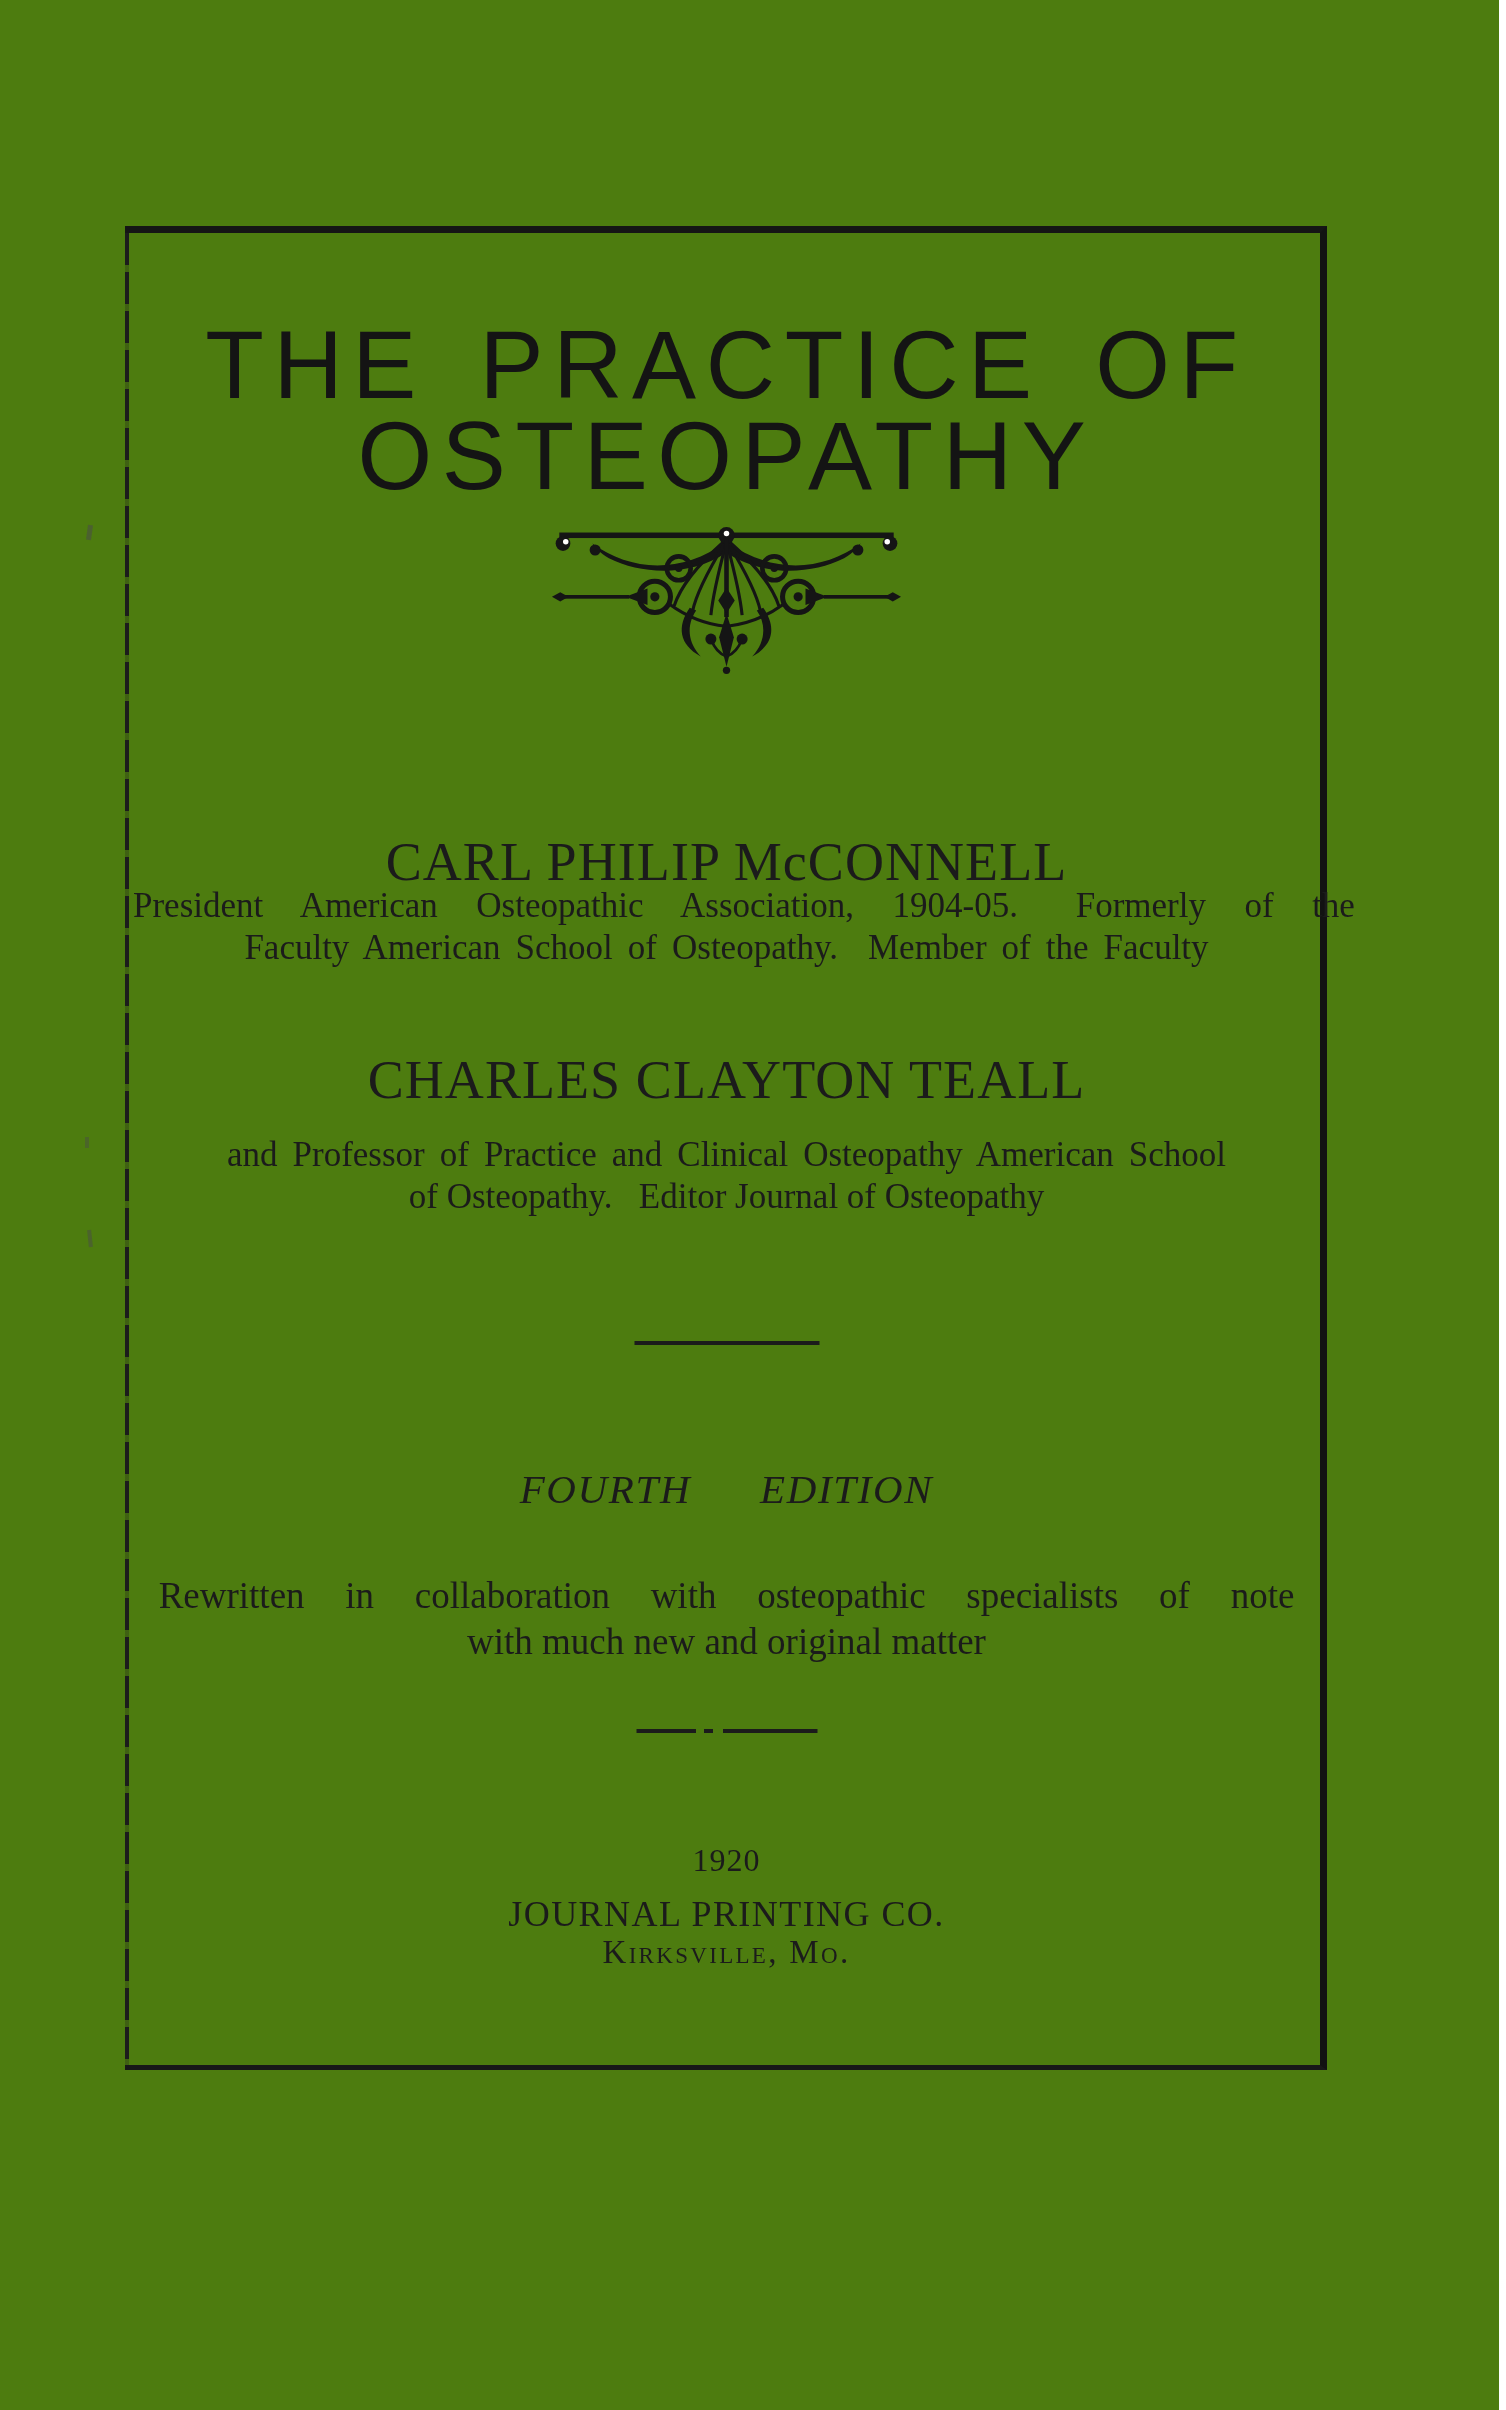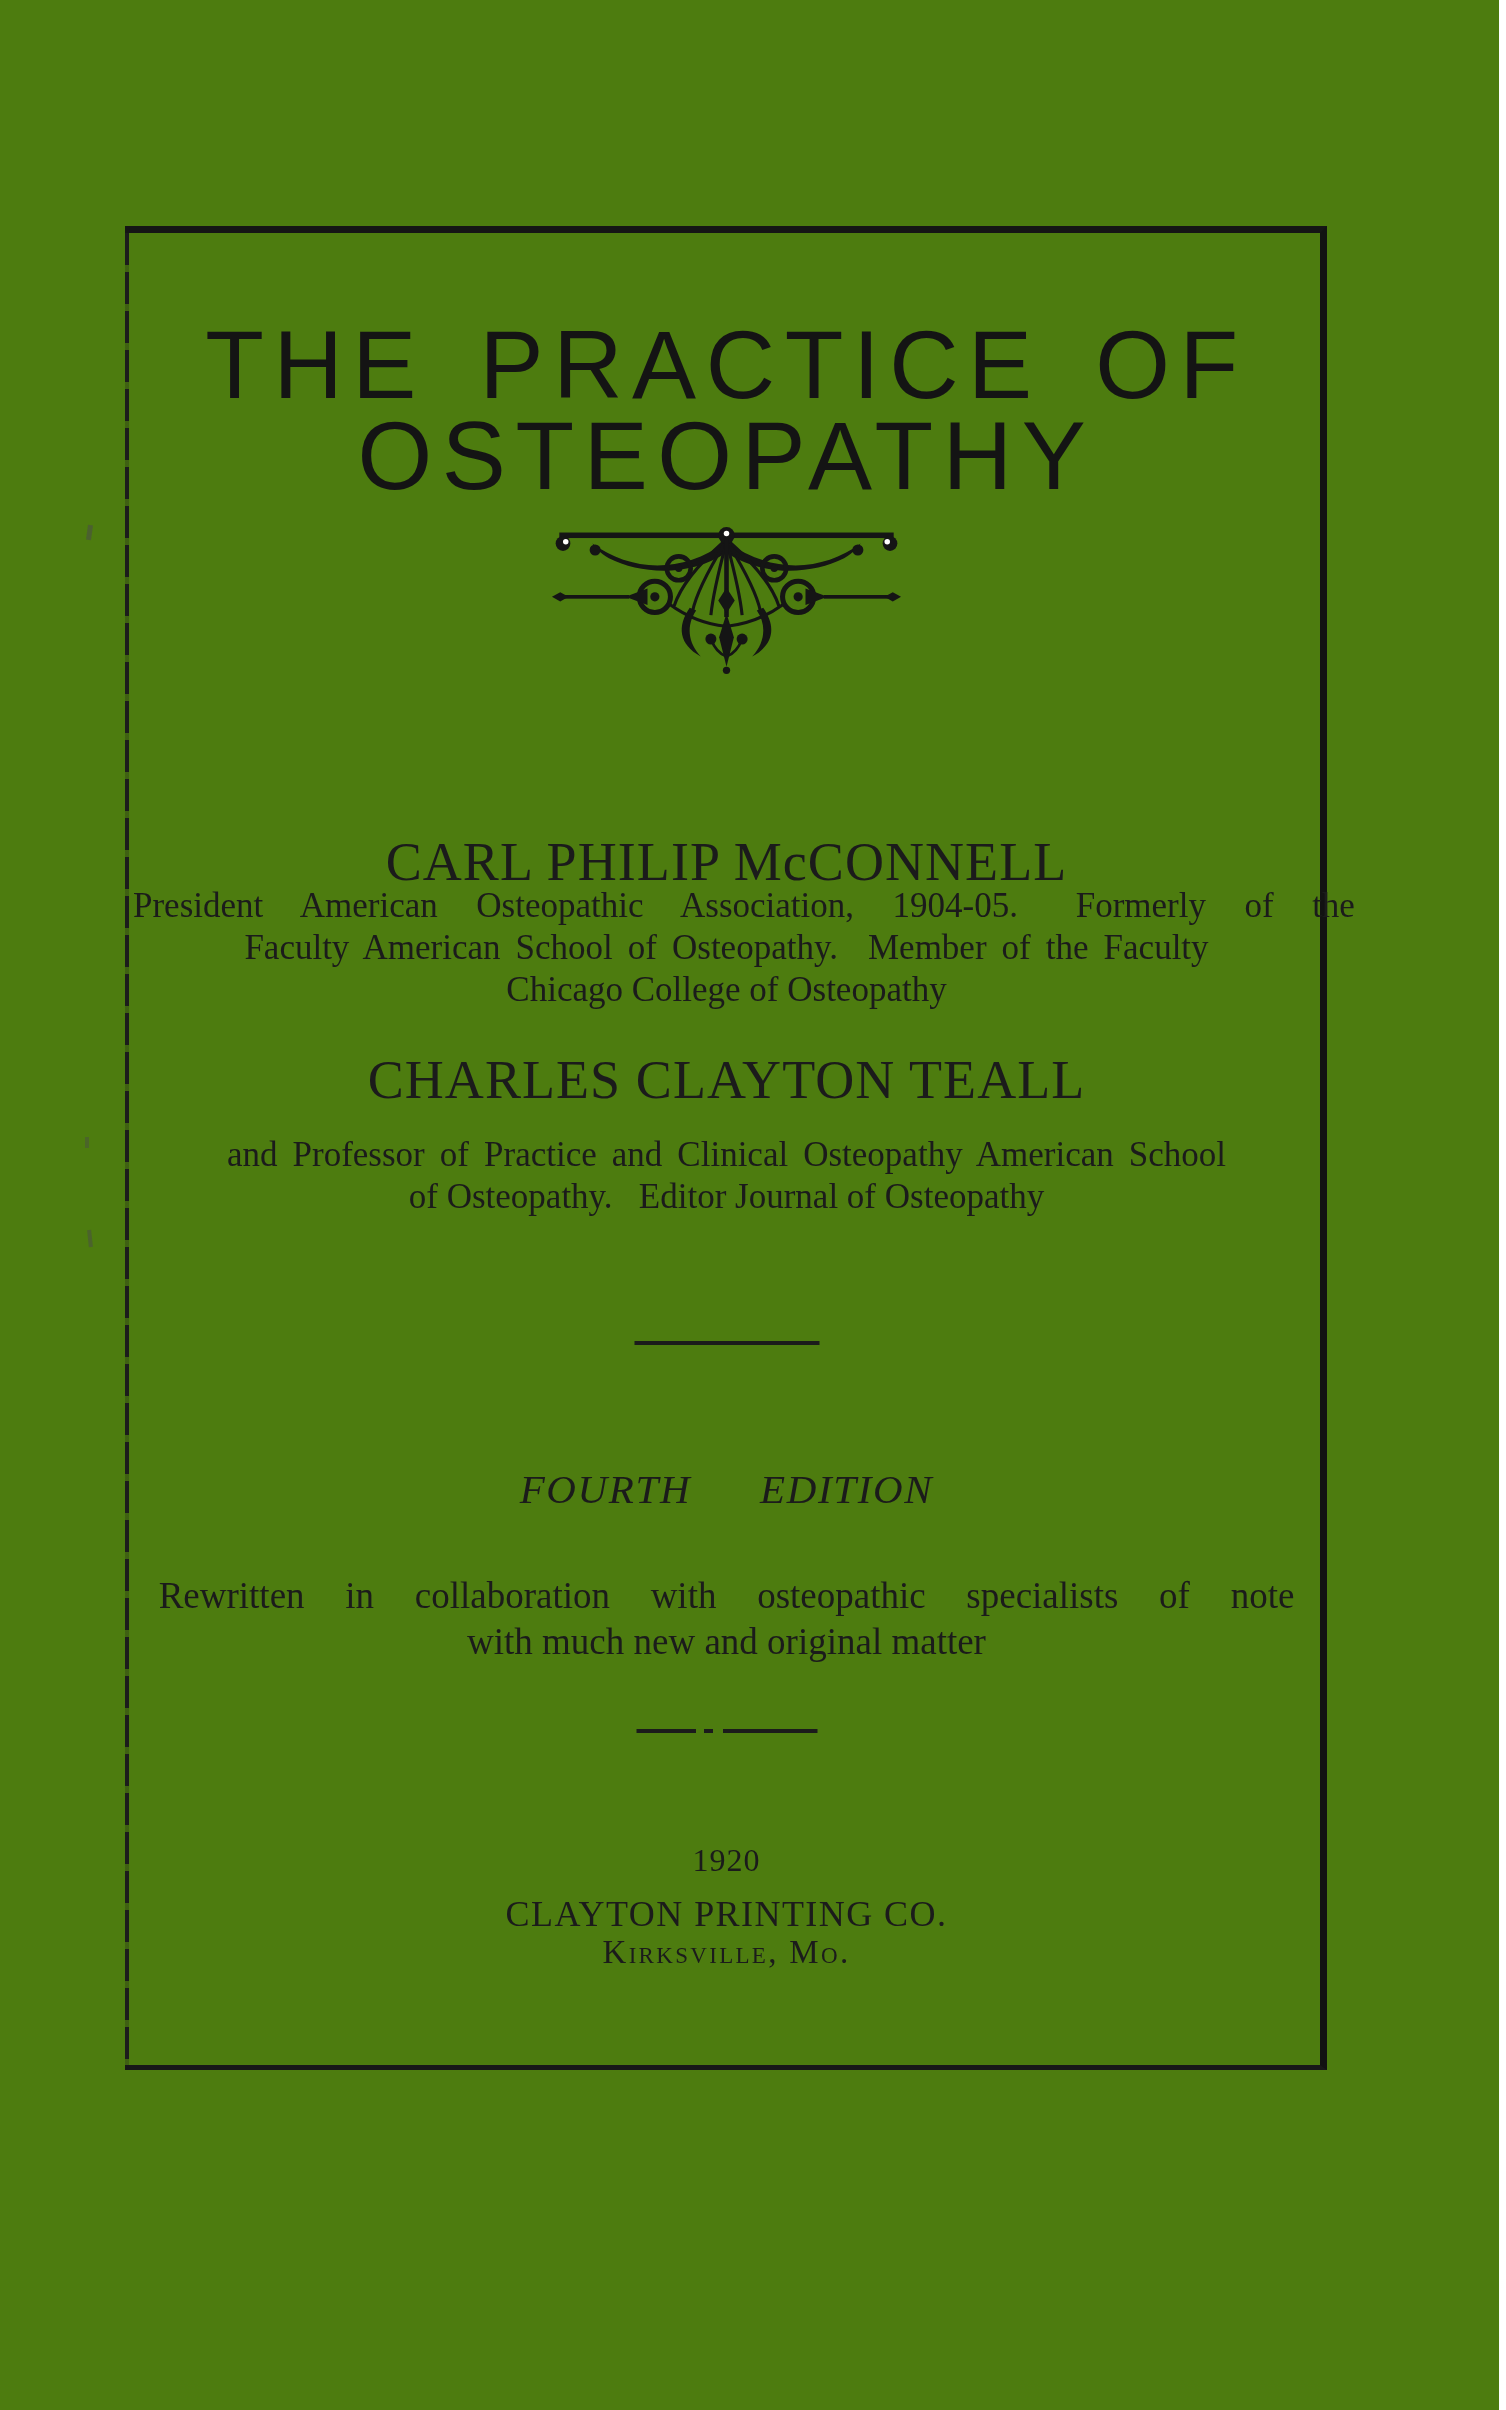--- a/index.html
+++ b/index.html
@@ -172,38 +172,37 @@
           <path d="M183,134 C188,147 194,151 200,153 C206,151 212,147 217,134" fill="none" stroke="#151515" stroke-width="3"></path>
           <circle cx="200" cy="168" r="4"></circle>
         </g>
       </svg>
     </div>
 
     <div class="row author-name a1">CARL PHILIP McCONNELL</div>
     <div class="row bio b1">
       <div class="bio-line jwide">President  American  Osteopathic  Association,  1904-05.   Formerly  of  the</div>
       <div class="bio-line jmed">Faculty American School of Osteopathy.  Member of the Faculty</div>
-      <div class="bio-line">Chicago College of Osteopathy</div>
     </div>
 
     <div class="row author-name a2">CHARLES CLAYTON TEALL</div>
     <div class="row bio b2">
       <div class="bio-line jmed">and Professor of Practice and Clinical Osteopathy American School</div>
       <div class="bio-line">of Osteopathy.   Editor Journal of Osteopathy</div>
     </div>
 
     <div class="rule rule1"></div>
 
     <div class="row edition">FOURTH  EDITION</div>
     <div class="row note">
       <div class="note-line jwide">Rewritten  in  collaboration  with  osteopathic  specialists  of  note</div>
       <div class="note-line">with much new and original matter</div>
     </div>
 
     <div class="rule rule2"></div>
 
     <div class="row year">1920</div>
-    <div class="row publisher">CLAYTON PRINTING CO.</div>
+    <div class="row publisher">JOURNAL PRINTING CO.</div>
     <div class="row location">Kirksville, Mo.</div>
 
   </div>
 </div>
 
 
 </body></html>

